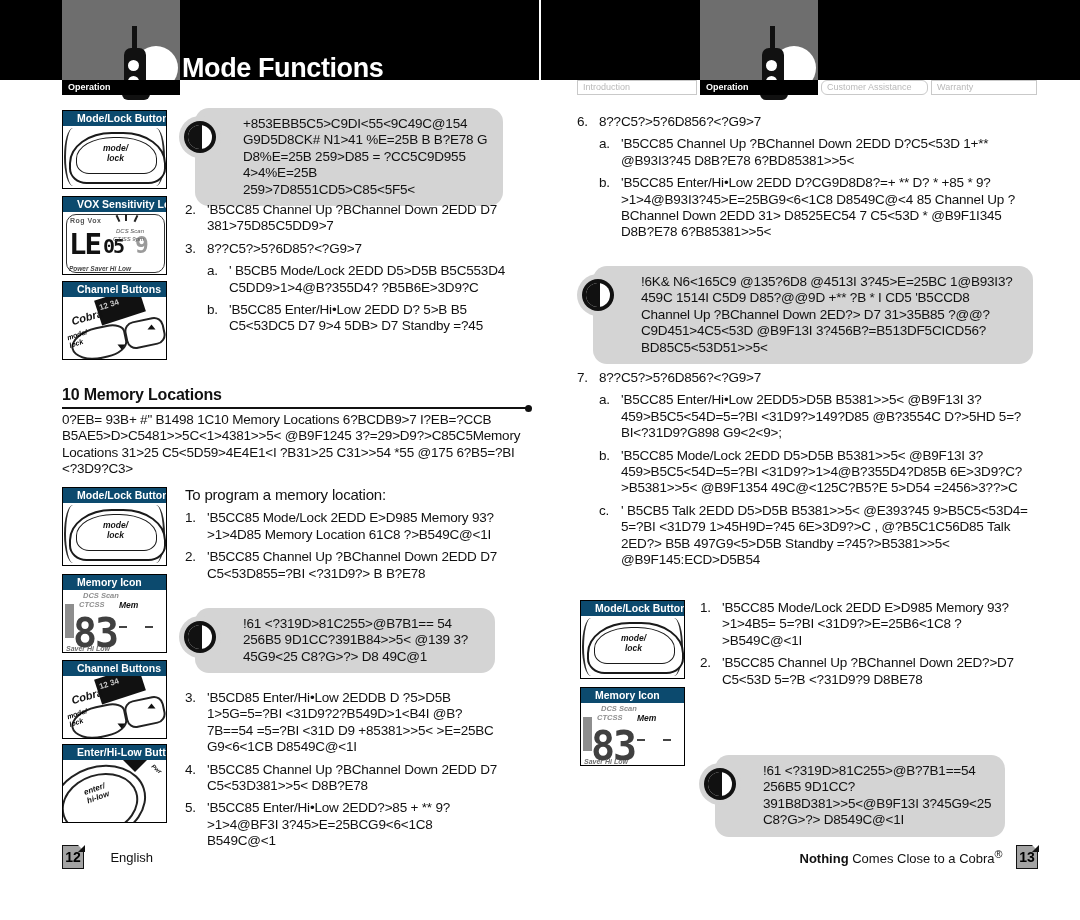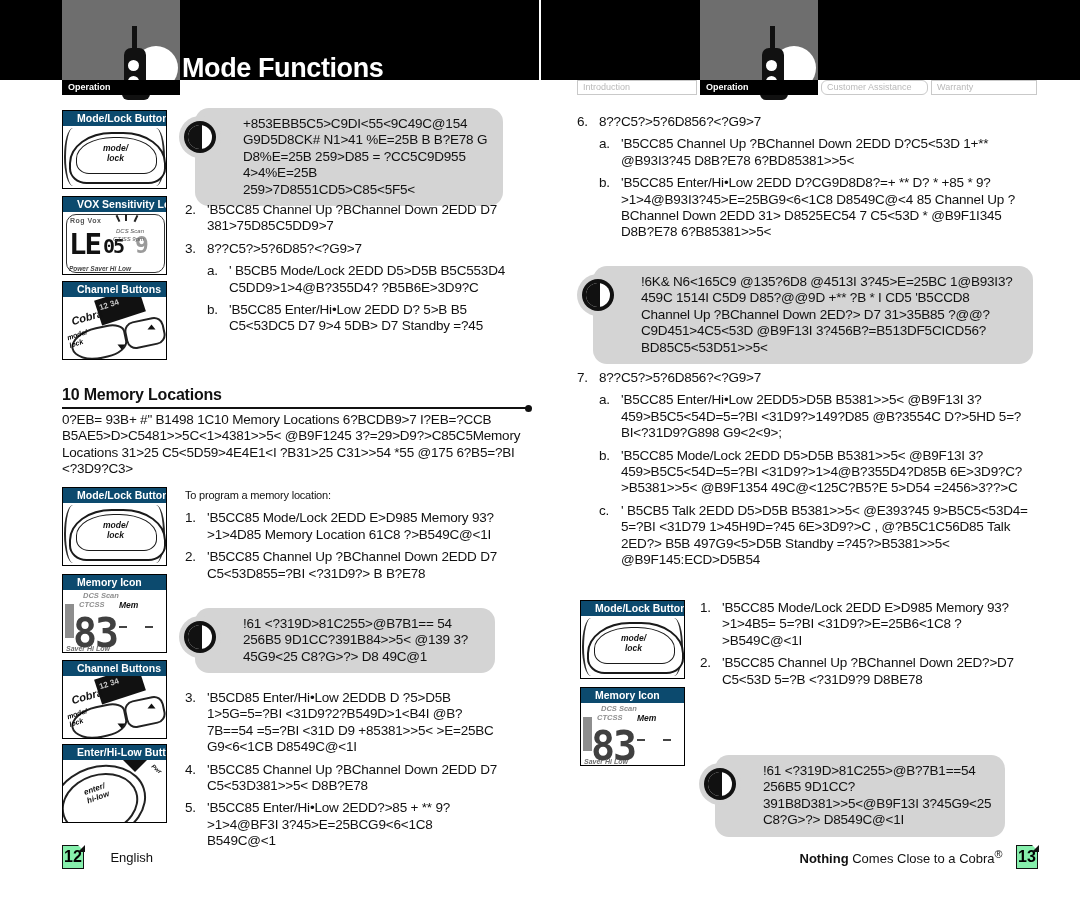--- a/index.html
+++ b/index.html
@@ -172,26 +172,26 @@
   .tipicon .inner{
     position:absolute;left:9px;top:9px;width:24px;height:24px;border-radius:50%;
     background:#fff;
   }
   .tipicon .lhalf{
     position:absolute;left:9px;top:9px;width:12px;height:24px;
     border-radius:24px 0 0 24px;background:#111;
   }
   .tipicon .bar{position:absolute;left:19.5px;top:7px;width:3px;height:28px;background:#111;}
 
-  .lead{font-size:11px;color:#111;margin-bottom:7px;}
+  .lead{font-size:15px;color:#111;margin-bottom:7px;}
   .pagebox{
     position:relative;display:inline-block;width:22px;height:24px;
     border:1.5px solid #111;box-sizing:border-box;
-    font-size:16px;font-weight:bold;text-align:center;line-height:22px;
-    vertical-align:middle;background:#86efac;
+    font-size:14px;font-weight:bold;text-align:center;line-height:22px;
+    vertical-align:middle;background:#a3a3a3;
   }
   .pagebox::before{
     content:"";position:absolute;right:-1.5px;top:-1.5px;
     border-top:7px solid #fff;border-left:7px solid transparent;
   }
   .pagebox::after{
     content:"";position:absolute;right:-1.5px;top:-1.5px;width:0;height:0;
     border-bottom:7px solid #111;border-left:7px solid transparent;
   }
   .lang{display:inline-block;margin-left:22px;font-size:13px;vertical-align:middle;color:#111;}

